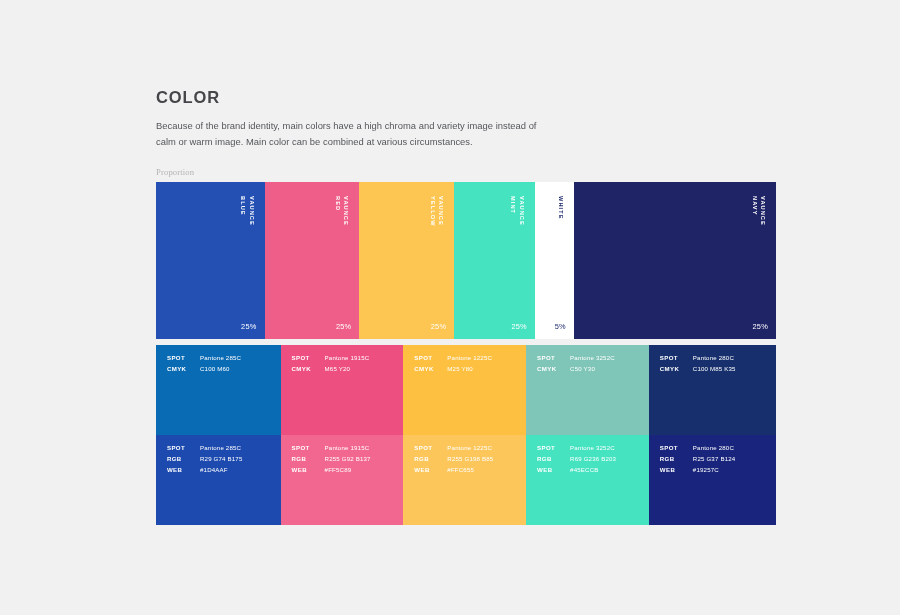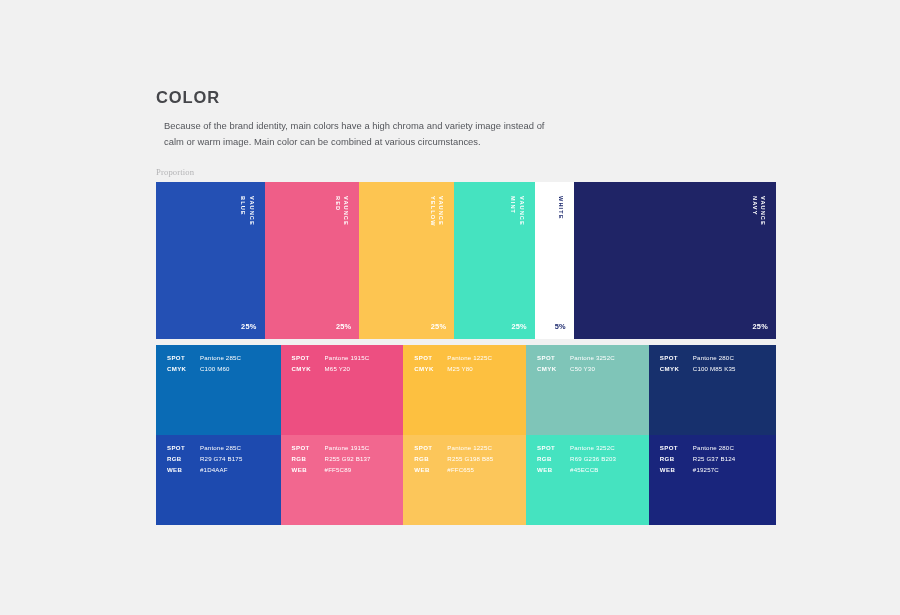--- a/index.html
+++ b/index.html
@@ -36,21 +36,21 @@
     letter-spacing: 0.9px;
     color: #45464a;
     margin: 0 0 12px 0;
     line-height: 1.1;
   }
   .page-desc {
     font-size: 9.4px;
     line-height: 1.72;
     color: #54565b;
     letter-spacing: 0.02px;
-    margin: 8px;
+    margin: 0;
     max-width: 390px;
   }
 
   
   .section-label {
     position: absolute;
     left: 140px;
     top: 167px;
     font-size: 8.6px;
     color: #b4b4b6;
@@ -84,21 +84,21 @@
     letter-spacing: 1.1px;
     line-height: 1.5;
     text-align: left;
     white-space: pre-line;
   }
   .prop-pct {
     position: absolute;
     right: 8px;
     bottom: 8px;
     font-size: 7.4px;
-    font-weight: bold;
+    font-weight: normal;
     letter-spacing: 0.2px;
   }
 
   
   .swatch-grid {
     position: absolute;
     left: 140px;
     top: 345px;
     width: 620px;
     height: 180px;

